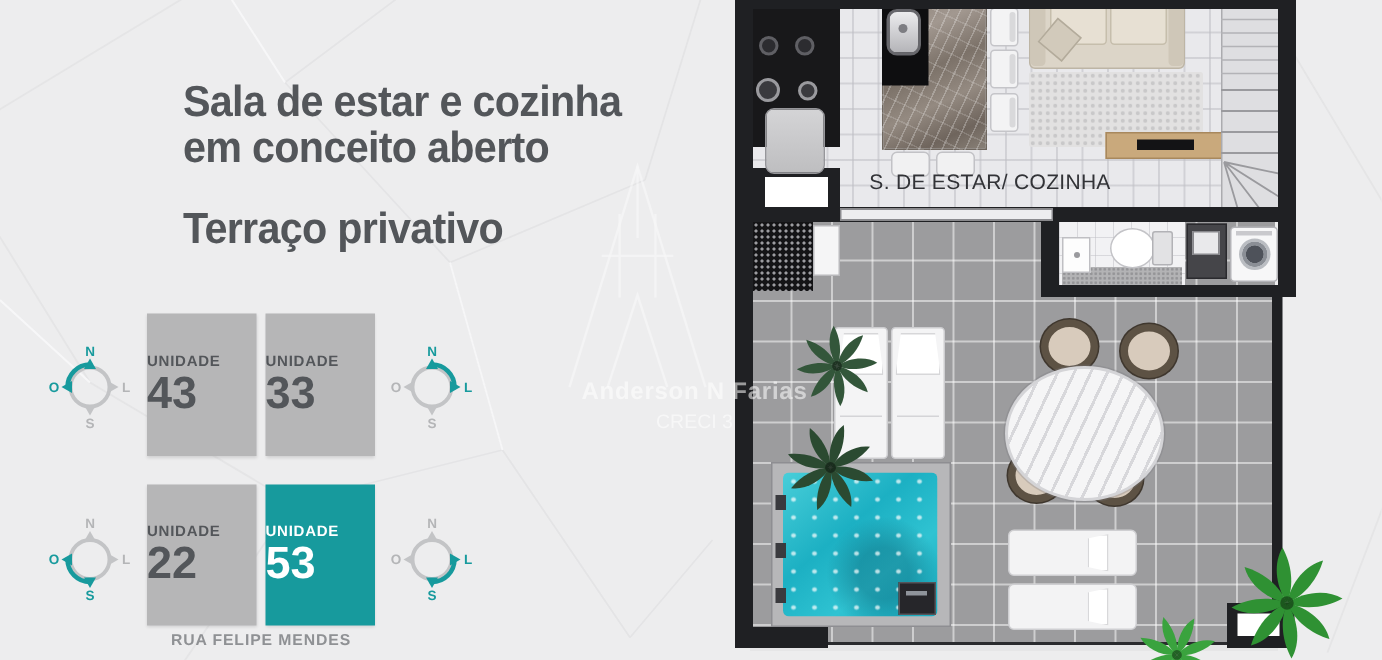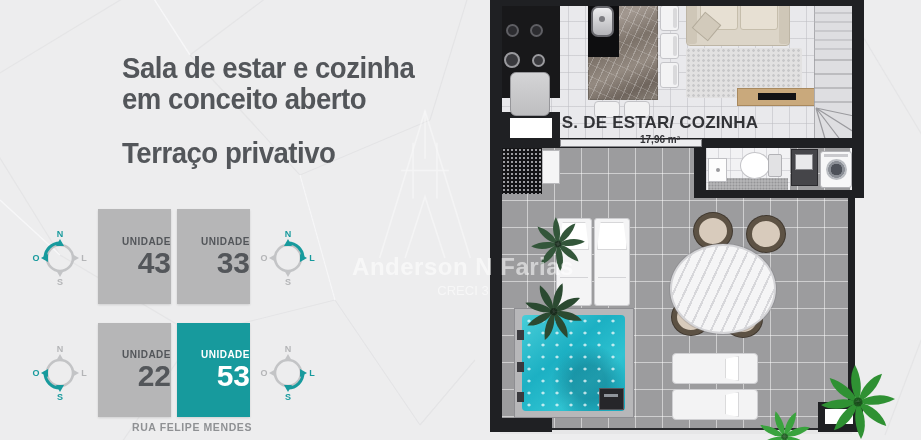--- a/index.html
+++ b/index.html
@@ -16,28 +16,28 @@
 
   
   .headline{position:absolute;left:122px;top:53px;z-index:2;color:var(--text-dark);
     font-size:29px;font-weight:700;line-height:31px;letter-spacing:-.5px;
     transform:scaleX(.95);transform-origin:left top;white-space:nowrap}
   .subheadline{position:absolute;left:122px;top:137px;z-index:2;color:var(--text-dark);
     font-size:29px;font-weight:700;letter-spacing:-.5px;transform:scaleX(.95);transform-origin:left top;white-space:nowrap}
 
   .unit-grid{position:absolute;left:98px;top:209px;z-index:2;display:grid;
     grid-template-columns:73px 73px;grid-template-rows:95px 94px;column-gap:6px;row-gap:19px}
-  .unit-block{background:var(--block-gray);display:flex;flex-direction:column;align-items:flex-end;
+  .unit-block{background:var(--block-gray);display:flex;flex-direction:column;align-items:flex-start;
     justify-content:center;gap:1px;cursor:pointer;box-shadow:0 1px 2px rgba(0,0,0,.12)}
   .unit-block .unit-label{font-size:10px;font-weight:700;letter-spacing:.5px;color:var(--text-dark)}
   .unit-block .unit-number{font-size:30px;font-weight:700;line-height:30px;color:var(--text-dark)}
   .unit-block.highlighted{background:var(--teal)}
   .unit-block.highlighted .unit-label,.unit-block.highlighted .unit-number{color:#ffffff}
 
-  .street-label{position:absolute;left:116px;top:421px;width:152px;z-index:2;text-align:center;
+  .street-label{position:absolute;left:98px;top:421px;width:152px;z-index:2;text-align:center;
     font-size:10.5px;font-weight:700;letter-spacing:.6px;color:var(--street-gray);white-space:nowrap}
 
   
   .compass{position:absolute;width:56px;height:56px;z-index:2}
   .compass-1{left:32px;top:230px}.compass-2{left:260px;top:230px}
   .compass-3{left:32px;top:345px}.compass-4{left:260px;top:345px}
   .compass svg{width:100%;height:100%;overflow:visible}
   .compass .ring{fill:none;stroke:#c3c4c6;stroke-width:2.6}
   .compass .arc{display:none;fill:none;stroke:var(--teal);stroke-width:3;
     stroke-dasharray:23.6 70.7;stroke-linecap:round;transform-origin:28px 28px}
@@ -116,21 +116,21 @@
   .cushion-1{left:210px}.cushion-2{left:250px}
   .throw-pillow{left:206px;top:16px;width:21px;height:21px;background:#d2cabb;border:1px solid #b3ab9b;
     transform:rotate(40deg);z-index:6}
   .rug{left:196px;top:48px;width:116px;height:50px;background-color:#e2e1e1;border-radius:2px;z-index:3;
     background-image:radial-gradient(rgba(110,110,115,.22) 1px,transparent 1.6px);background-size:5px 5px}
   .sideboard{left:247px;top:88px;width:78px;height:18px;background:#c9a97c;border:1px solid #a8885d;z-index:4}
   .sideboard-slab{left:268px;top:93px;width:38px;height:7px;background:#131315;z-index:5}
   .stairs-svg{left:324px;top:4px;width:40px;height:138px;z-index:4}
 
   .room-label{left:60px;top:113px;width:220px;text-align:center;color:#323337;z-index:8}
-  .room-label-title{font-size:17px;font-weight:700;letter-spacing:.2px}
+  .room-label-title{font-size:14px;font-weight:400;letter-spacing:.2px}
   .room-label-area{font-size:10px;font-weight:700;margin-top:1px}
   .window-sill{left:70px;top:139px;width:142px;height:8px;background:#ededef;border:1px solid #8b8b8f;z-index:7}
 
   
   .grill{left:8px;top:148px;width:44px;height:46px;background-color:#141416;z-index:4;
     background-image:radial-gradient(rgba(190,190,195,.8) .8px,transparent 1.3px);background-size:4px 4px}
   .grill-white{left:52px;top:150px;width:18px;height:34px;background:#f5f5f6;border:1px solid #b9b9bc;z-index:4}
 
   .palm{position:absolute;z-index:9}
   .palm svg{width:100%;height:100%;overflow:visible}
@@ -187,21 +187,21 @@
   .washer{left:330px;top:151px;width:32px;height:37px;background:#f7f7f8;border:1px solid #b3b3b7;
     border-radius:3px;z-index:5}
   .washer::before{content:"";position:absolute;left:3px;top:2px;right:3px;height:3px;background:#c9c9cd}
   .washer-drum{left:336px;top:159px;width:21px;height:21px;border-radius:50%;z-index:6;
     background:radial-gradient(#4e525a 0 38%,#8b8f96 40% 55%,#babdc2 57% 100%)}
 
   
   .brand-logo{position:absolute;left:365px;top:95px;width:120px;height:175px;z-index:50;opacity:.55}
   .watermark{position:absolute;left:263px;top:253px;width:400px;text-align:center;z-index:60;
     color:rgba(255,255,255,.55);pointer-events:none}
-  .wm1{font-size:24px;font-weight:700;letter-spacing:.5px;white-space:nowrap}
+  .wm1{font-size:16px;font-weight:700;letter-spacing:.5px;white-space:nowrap}
   .wm2{font-size:17px;font-weight:400;margin-top:1px;white-space:nowrap}
   .wm3{font-size:13px;font-weight:400;margin-top:2px;white-space:nowrap}
 </style>
 </head>
 <body>
 
 <svg width="0" height="0" style="position:absolute">
   <defs>
     <symbol id="palm-symbol" viewBox="-40 -40 80 80">
       <g fill="currentColor">
@@ -354,21 +354,20 @@
       <path d="M0 9 H40 M0 18 H40 M0 27 H40 M0 36 H40 M0 45 H40"></path>
     </g>
     <g stroke="#9a9a9e" stroke-width="1.2">
       <path d="M0 56 H40 M0 70 H40 M0 84 H40 M0 98 H40"></path>
       <path d="M2 104 L40 112 M2 104 L40 128 M2 104 L28 138 M2 104 L12 138"></path>
     </g>
   </svg>
 
   <div class="fp room-label">
     <div class="room-label-title">S. DE ESTAR/ COZINHA</div>
-    <div class="room-label-area">17,96 m²</div>
   </div>
 
   <div class="wall w-left"></div>
   <div class="wall w-top"></div>
   <div class="wall w-right-upper"></div>
   <div class="wall w-right-lower"></div>
   <div class="wall w-divider"></div>
   <div class="fp window-sill"></div>
   <div class="wall w-bath-left"></div>
   <div class="wall w-bath-bottom"></div>

